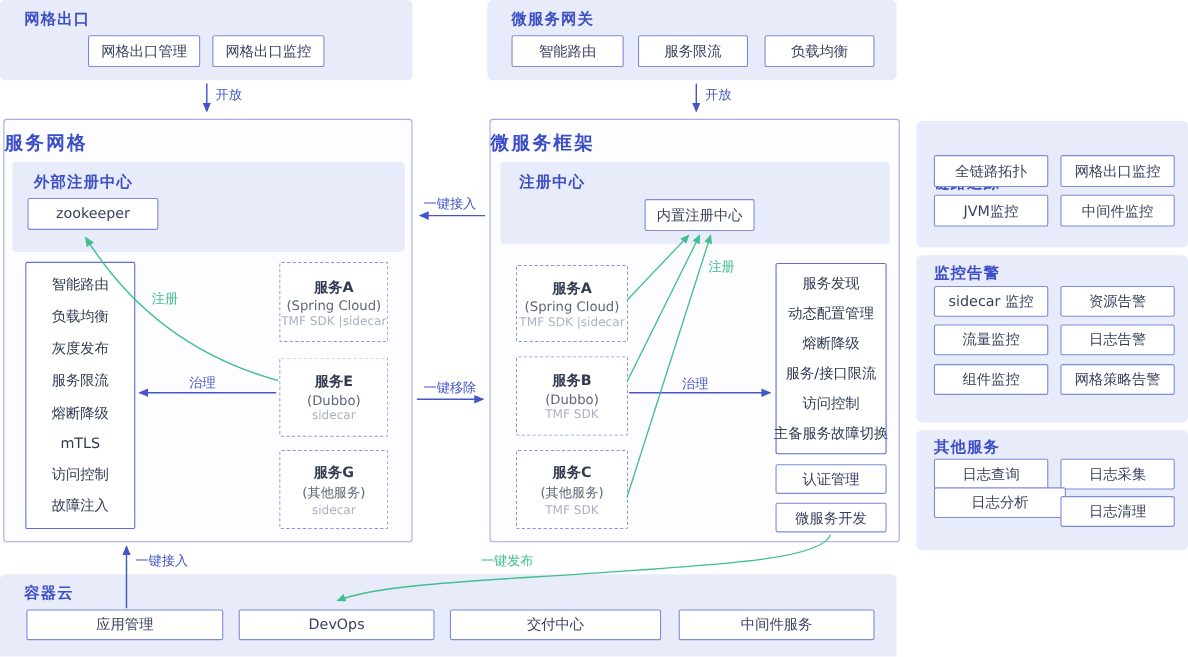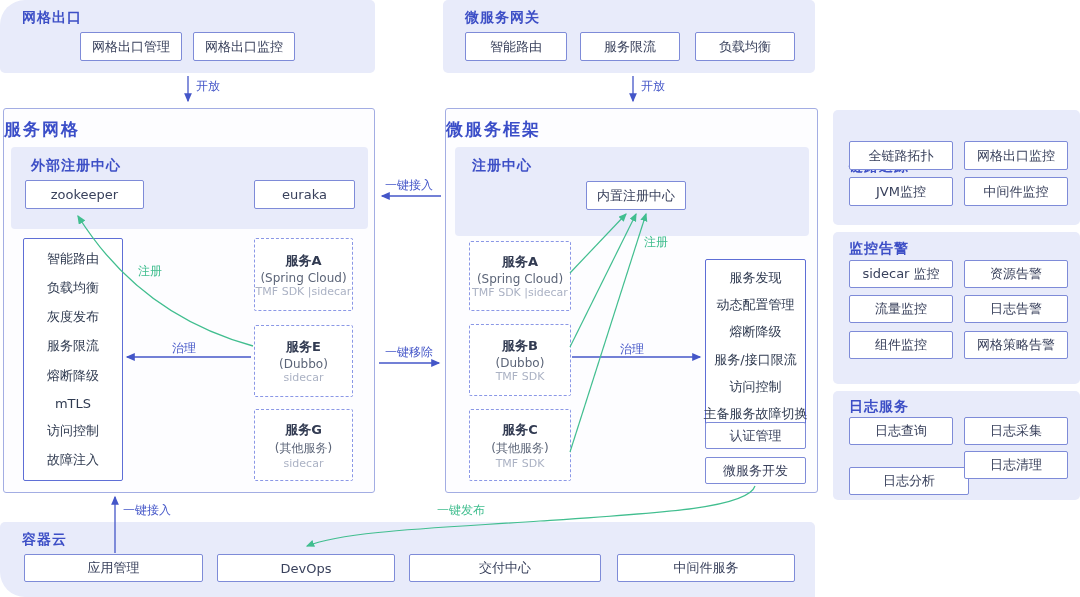--- a/index.html
+++ b/index.html
@@ -1,18 +1,18 @@
 <!DOCTYPE html>
 <html><head>
 <meta charset="utf-8">
 <style>
   * { margin:0; padding:0; box-sizing:border-box; }
   html,body { background:#fff; }
   body { font-family:"DejaVu Sans","Liberation Sans",sans-serif; }
-  .stage { position:relative; width:1080px; height:597px; background:#fff; overflow:hidden;border-radius:25px; }
+  .stage { position:relative; width:1080px; height:597px; background:#fff; overflow:hidden; }
 
   .panel-lav { position:absolute; background:#E8EBFA; border-radius:5px; }
   .panel-white { position:absolute; background:#FDFDFF; border:1px solid #A3ADE3; border-radius:3px; }
   .subpanel { position:absolute; background:#E8EBFA; border-radius:4px; }
 
   .ptitle { position:absolute; color:#3D4FC6; font-weight:bold; font-size:14px; letter-spacing:1px; }
   .big-title { position:absolute; top:9px; left:0; width:100%; text-align:left;
                font-size:17px; font-weight:bold; color:#3B4EC8; letter-spacing:2px; }
 
   .btn { position:absolute; background:#fff; border:1px solid #7E8BD8; border-radius:2px;
@@ -52,21 +52,20 @@
     <div class="btn" style="left:22px;top:32px;width:102px;height:29px;">智能路由</div>
     <div class="btn" style="left:137px;top:32px;width:100px;height:29px;">服务限流</div>
     <div class="btn" style="left:252px;top:32px;width:100px;height:29px;">负载均衡</div>
   </div>
 
   <div class="panel-white" style="left:3px;top:108px;width:372px;height:385px;">
     <div class="big-title">服务网格</div>
     <div class="subpanel" style="left:7px;top:38px;width:357px;height:82px;">
       <div class="ptitle" style="left:20px;top:10px;">外部注册中心</div>
       <div class="btn" style="left:14px;top:33px;width:119px;height:29px;">zookeeper</div>
-      <div class="btn" style="left:243px;top:33px;width:101px;height:29px;">euraka</div>
     </div>
     <div class="list-box" style="left:19px;top:129px;width:100px;height:243px;">
       <span>智能路由</span>
       <span>负载均衡</span>
       <span>灰度发布</span>
       <span>服务限流</span>
       <span>熔断降级</span>
       <span>mTLS</span>
       <span>访问控制</span>
       <span>故障注入</span>
@@ -83,40 +82,40 @@
     </div>
     <div class="dash-box" style="left:250px;top:300px;width:99px;height:72px;">
       <span class="svc-name">服务G</span>
       <span class="svc-type">(其他服务)</span>
       <span class="svc-sdk">sidecar</span>
     </div>
   </div>
 
   <div class="panel-white" style="left:445px;top:108px;width:373px;height:385px;">
     <div class="big-title">微服务框架</div>
-    <div class="subpanel" style="left:9px;top:38px;width:354px;height:89px;">
+    <div class="subpanel" style="left:9px;top:38px;width:354px;height:75px;">
       <div class="ptitle" style="left:17px;top:10px;">注册中心</div>
       <div class="btn" style="left:131px;top:34px;width:100px;height:29px;">内置注册中心</div>
     </div>
     <div class="dash-box" style="left:23px;top:132px;width:102px;height:70px;">
       <span class="svc-name">服务A</span>
       <span class="svc-type">(Spring Cloud)</span>
       <span class="svc-sdk">TMF SDK |sidecar</span>
     </div>
     <div class="dash-box" style="left:23px;top:215px;width:102px;height:72px;">
       <span class="svc-name">服务B</span>
       <span class="svc-type">(Dubbo)</span>
       <span class="svc-sdk">TMF SDK</span>
     </div>
     <div class="dash-box" style="left:23px;top:300px;width:102px;height:72px;">
       <span class="svc-name">服务C</span>
       <span class="svc-type">(其他服务)</span>
       <span class="svc-sdk">TMF SDK</span>
     </div>
-    <div class="list-box" style="left:259px;top:130px;width:101px;height:174px;margin-top:20px;">
+    <div class="list-box" style="left:259px;top:130px;width:101px;height:174px;">
       <span>服务发现</span>
       <span>动态配置管理</span>
       <span>熔断降级</span>
       <span>服务/接口限流</span>
       <span>访问控制</span>
       <span style="white-space:nowrap;">主备服务故障切换</span>
     </div>
     <div class="btn" style="left:259px;top:313px;width:101px;height:27px;">认证管理</div>
     <div class="btn" style="left:259px;top:348px;width:101px;height:27px;">微服务开发</div>
   </div>
@@ -133,24 +132,24 @@
     <div class="ptitle" style="left:16px;top:8px;">监控告警</div>
     <div class="btn" style="left:16px;top:28px;width:104px;height:28px;">sidecar 监控</div>
     <div class="btn" style="left:131px;top:28px;width:104px;height:28px;">资源告警</div>
     <div class="btn" style="left:16px;top:63px;width:104px;height:28px;">流量监控</div>
     <div class="btn" style="left:131px;top:63px;width:104px;height:28px;">日志告警</div>
     <div class="btn" style="left:16px;top:99px;width:104px;height:28px;">组件监控</div>
     <div class="btn" style="left:131px;top:99px;width:104px;height:28px;">网格策略告警</div>
   </div>
 
   <div class="panel-lav" style="left:833px;top:391px;width:247px;height:109px;">
-    <div class="ptitle" style="left:16px;top:7px;">日志服务</div>
+    <div class="ptitle" style="left:16px;top:7px;">其他服务</div>
     <div class="btn" style="left:16px;top:26px;width:104px;height:28px;">日志查询</div>
     <div class="btn" style="left:131px;top:26px;width:104px;height:28px;">日志采集</div>
-    <div class="btn" style="left:16px;top:76px;width:120px;height:28px;">日志分析</div>
+    <div class="btn" style="left:16px;top:52px;width:120px;height:28px;">日志分析</div>
     <div class="btn" style="left:131px;top:60px;width:104px;height:28px;">日志清理</div>
   </div>
 
   <div class="panel-lav" style="left:0;top:522px;width:815px;height:75px;border-radius:5px 5px 0 0;">
     <div class="ptitle" style="left:22px;top:9px;">容器云</div>
     <div class="btn" style="left:24px;top:32px;width:179px;height:28px;">应用管理</div>
     <div class="btn" style="left:217px;top:32px;width:178px;height:28px;">DevOps</div>
     <div class="btn" style="left:409px;top:32px;width:192px;height:28px;">交付中心</div>
     <div class="btn" style="left:617px;top:32px;width:178px;height:28px;">中间件服务</div>
   </div>

